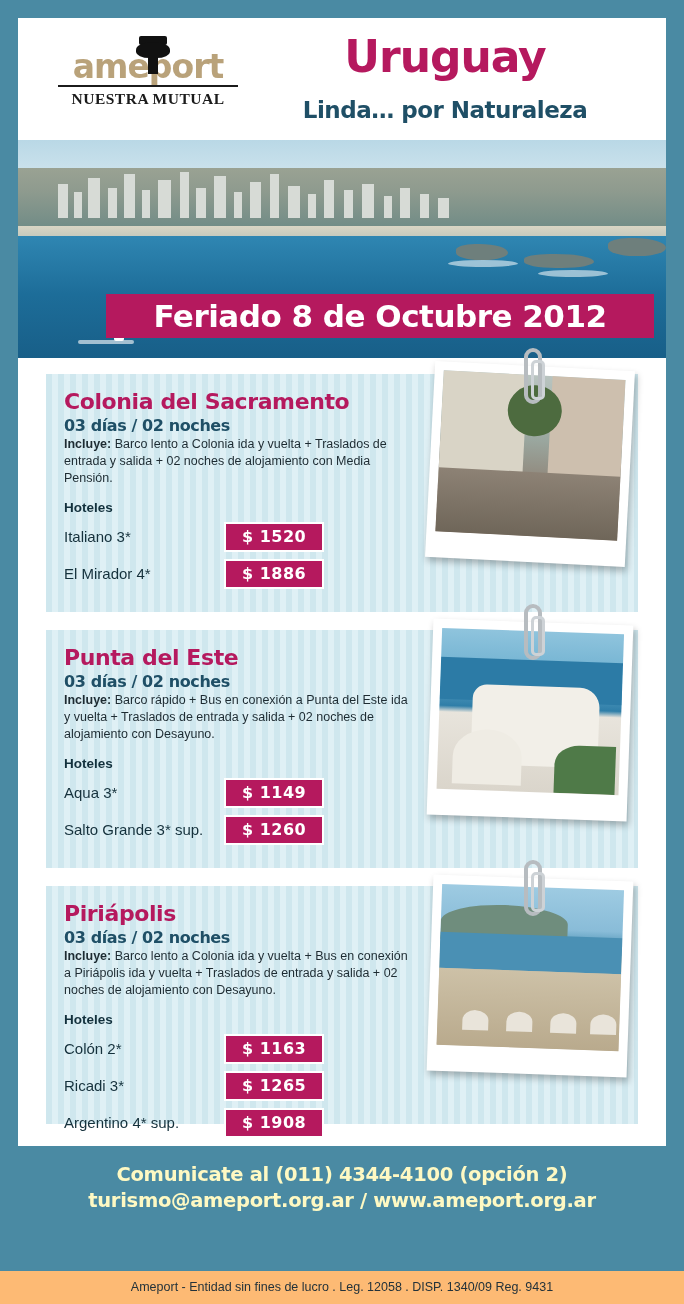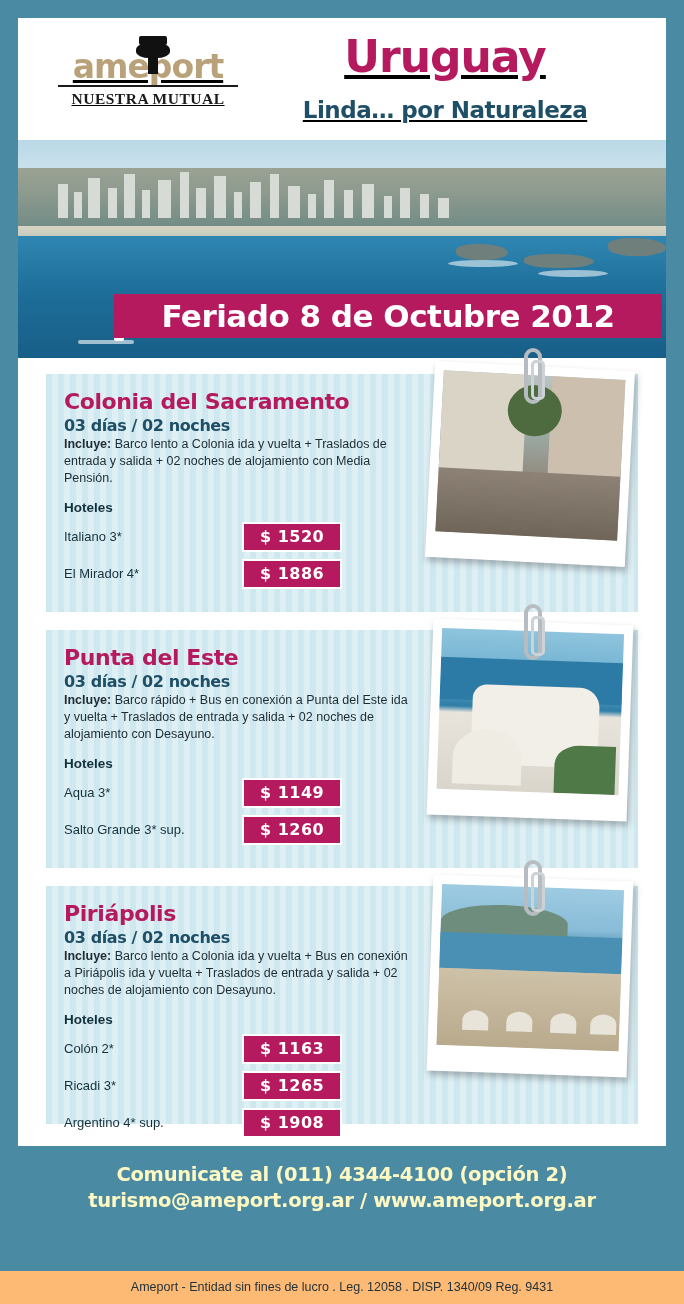--- a/index.html
+++ b/index.html
@@ -21,21 +21,20 @@
     position: relative;
   }
 
   
   .header {
     display: flex;
     background: #ffffff;
     height: 122px;
     align-items: center;
     padding: 0 28px 0 40px;
-    text-decoration: underline;
   }
   .logo {
     width: 180px;
     text-align: center;
     position: relative;
     flex: 0 0 180px;
   }
   .logo-word {
     font-family: "DejaVu Sans", sans-serif;
     font-size: 33px;
@@ -135,21 +134,21 @@
     position: absolute; left: 96px; top: 196px; width: 10px; height: 5px;
     background: #fff; border-radius: 2px;
   }
   .hero .wake {
     position: absolute; left: 60px; top: 200px; width: 56px; height: 4px;
     background: rgba(255,255,255,.6); border-radius: 3px;
   }
 
   .banner {
     position: absolute;
-    left: 96px; top: 154px;
+    left: 88px; top: 154px;
     width: 548px; height: 44px;
     background: #b5195e;
     display: flex; align-items: center; justify-content: center;
   }
   .banner span {
     font-family: "DejaVu Sans", sans-serif;
     font-size: 31px; font-weight: bold; color: #ffffff;
     letter-spacing: -0.5px;
   }
 
@@ -180,21 +179,21 @@
   }
   .pkg-desc b { font-weight: bold; }
   .pkg-hotels-label {
     font-size: 13.5px; font-weight: bold; color: #12303c;
     margin-top: 13px;
   }
   .hotel-row {
     display: flex; align-items: center; margin-top: 7px; width: 300px;
   }
   .hotel-name {
-    font-size: 13px; color: #15313c; width: 178px;
+    font-size: 15px; color: #15313c; width: 160px;
   }
   .price {
     background: #b5195e; color: #fff;
     font-family: "DejaVu Sans", sans-serif;
     font-weight: bold; font-size: 16px;
     padding: 3px 16px 4px 16px;
     border: 2px solid #ffffff;
     letter-spacing: 0.5px;
     min-width: 92px; text-align: center;
   }

